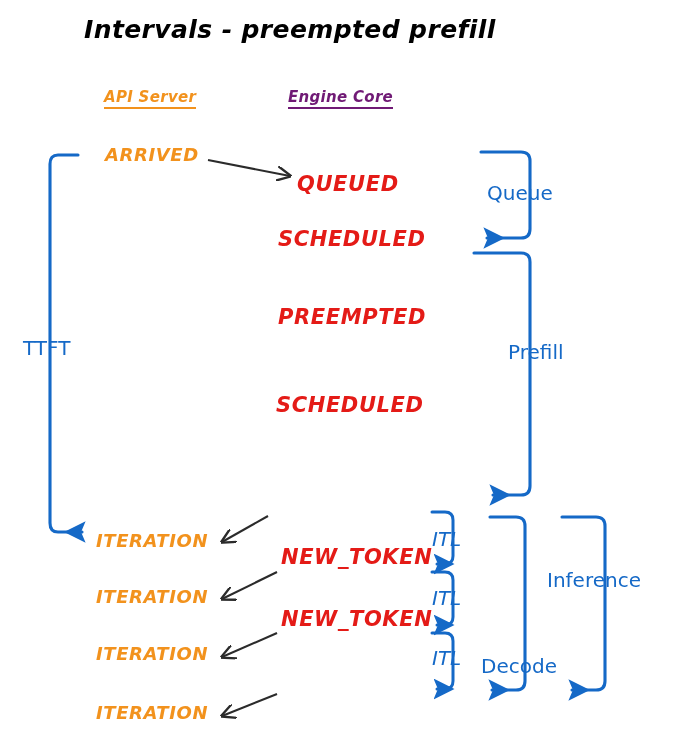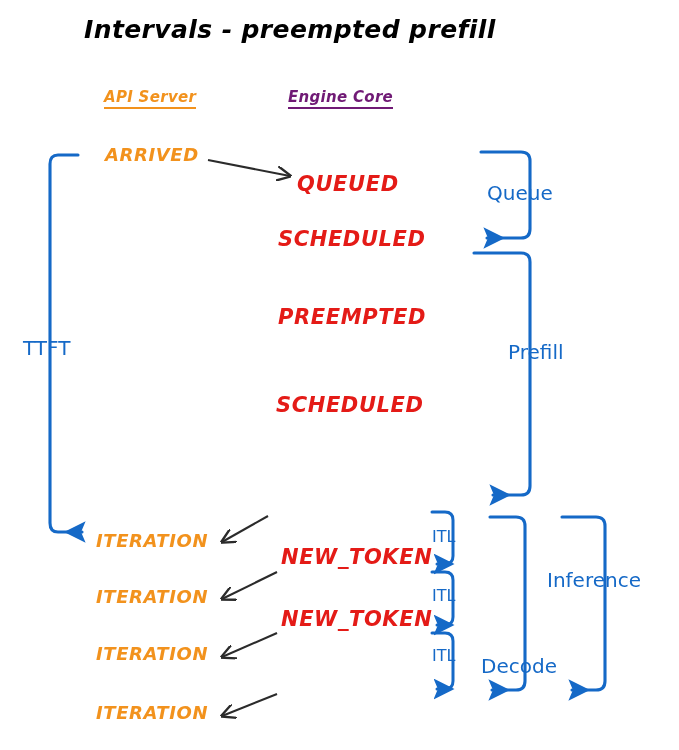--- a/index.html
+++ b/index.html
@@ -63,21 +63,22 @@
     letter-spacing: 0.6px;
   }
   .blue-lbl {
     font-family: "DejaVu Sans", sans-serif;
     font-style: normal;
     font-weight: normal;
     font-size: 20px;
     color: #1569C7;
   }
   .blue-lbl.small {
-    font-size: 16px;
+    font-size: 20px;
+    font-style: italic;
   }
 </style>
 </head>
 <body>
 
 <div id="canvas">
 
   <div class="lbl" id="title" style="left:84px; top:17px;">Intervals - preempted prefill</div>
 
   <div class="lbl col-head api" style="left:104px; top:90px;">API Server</div>

